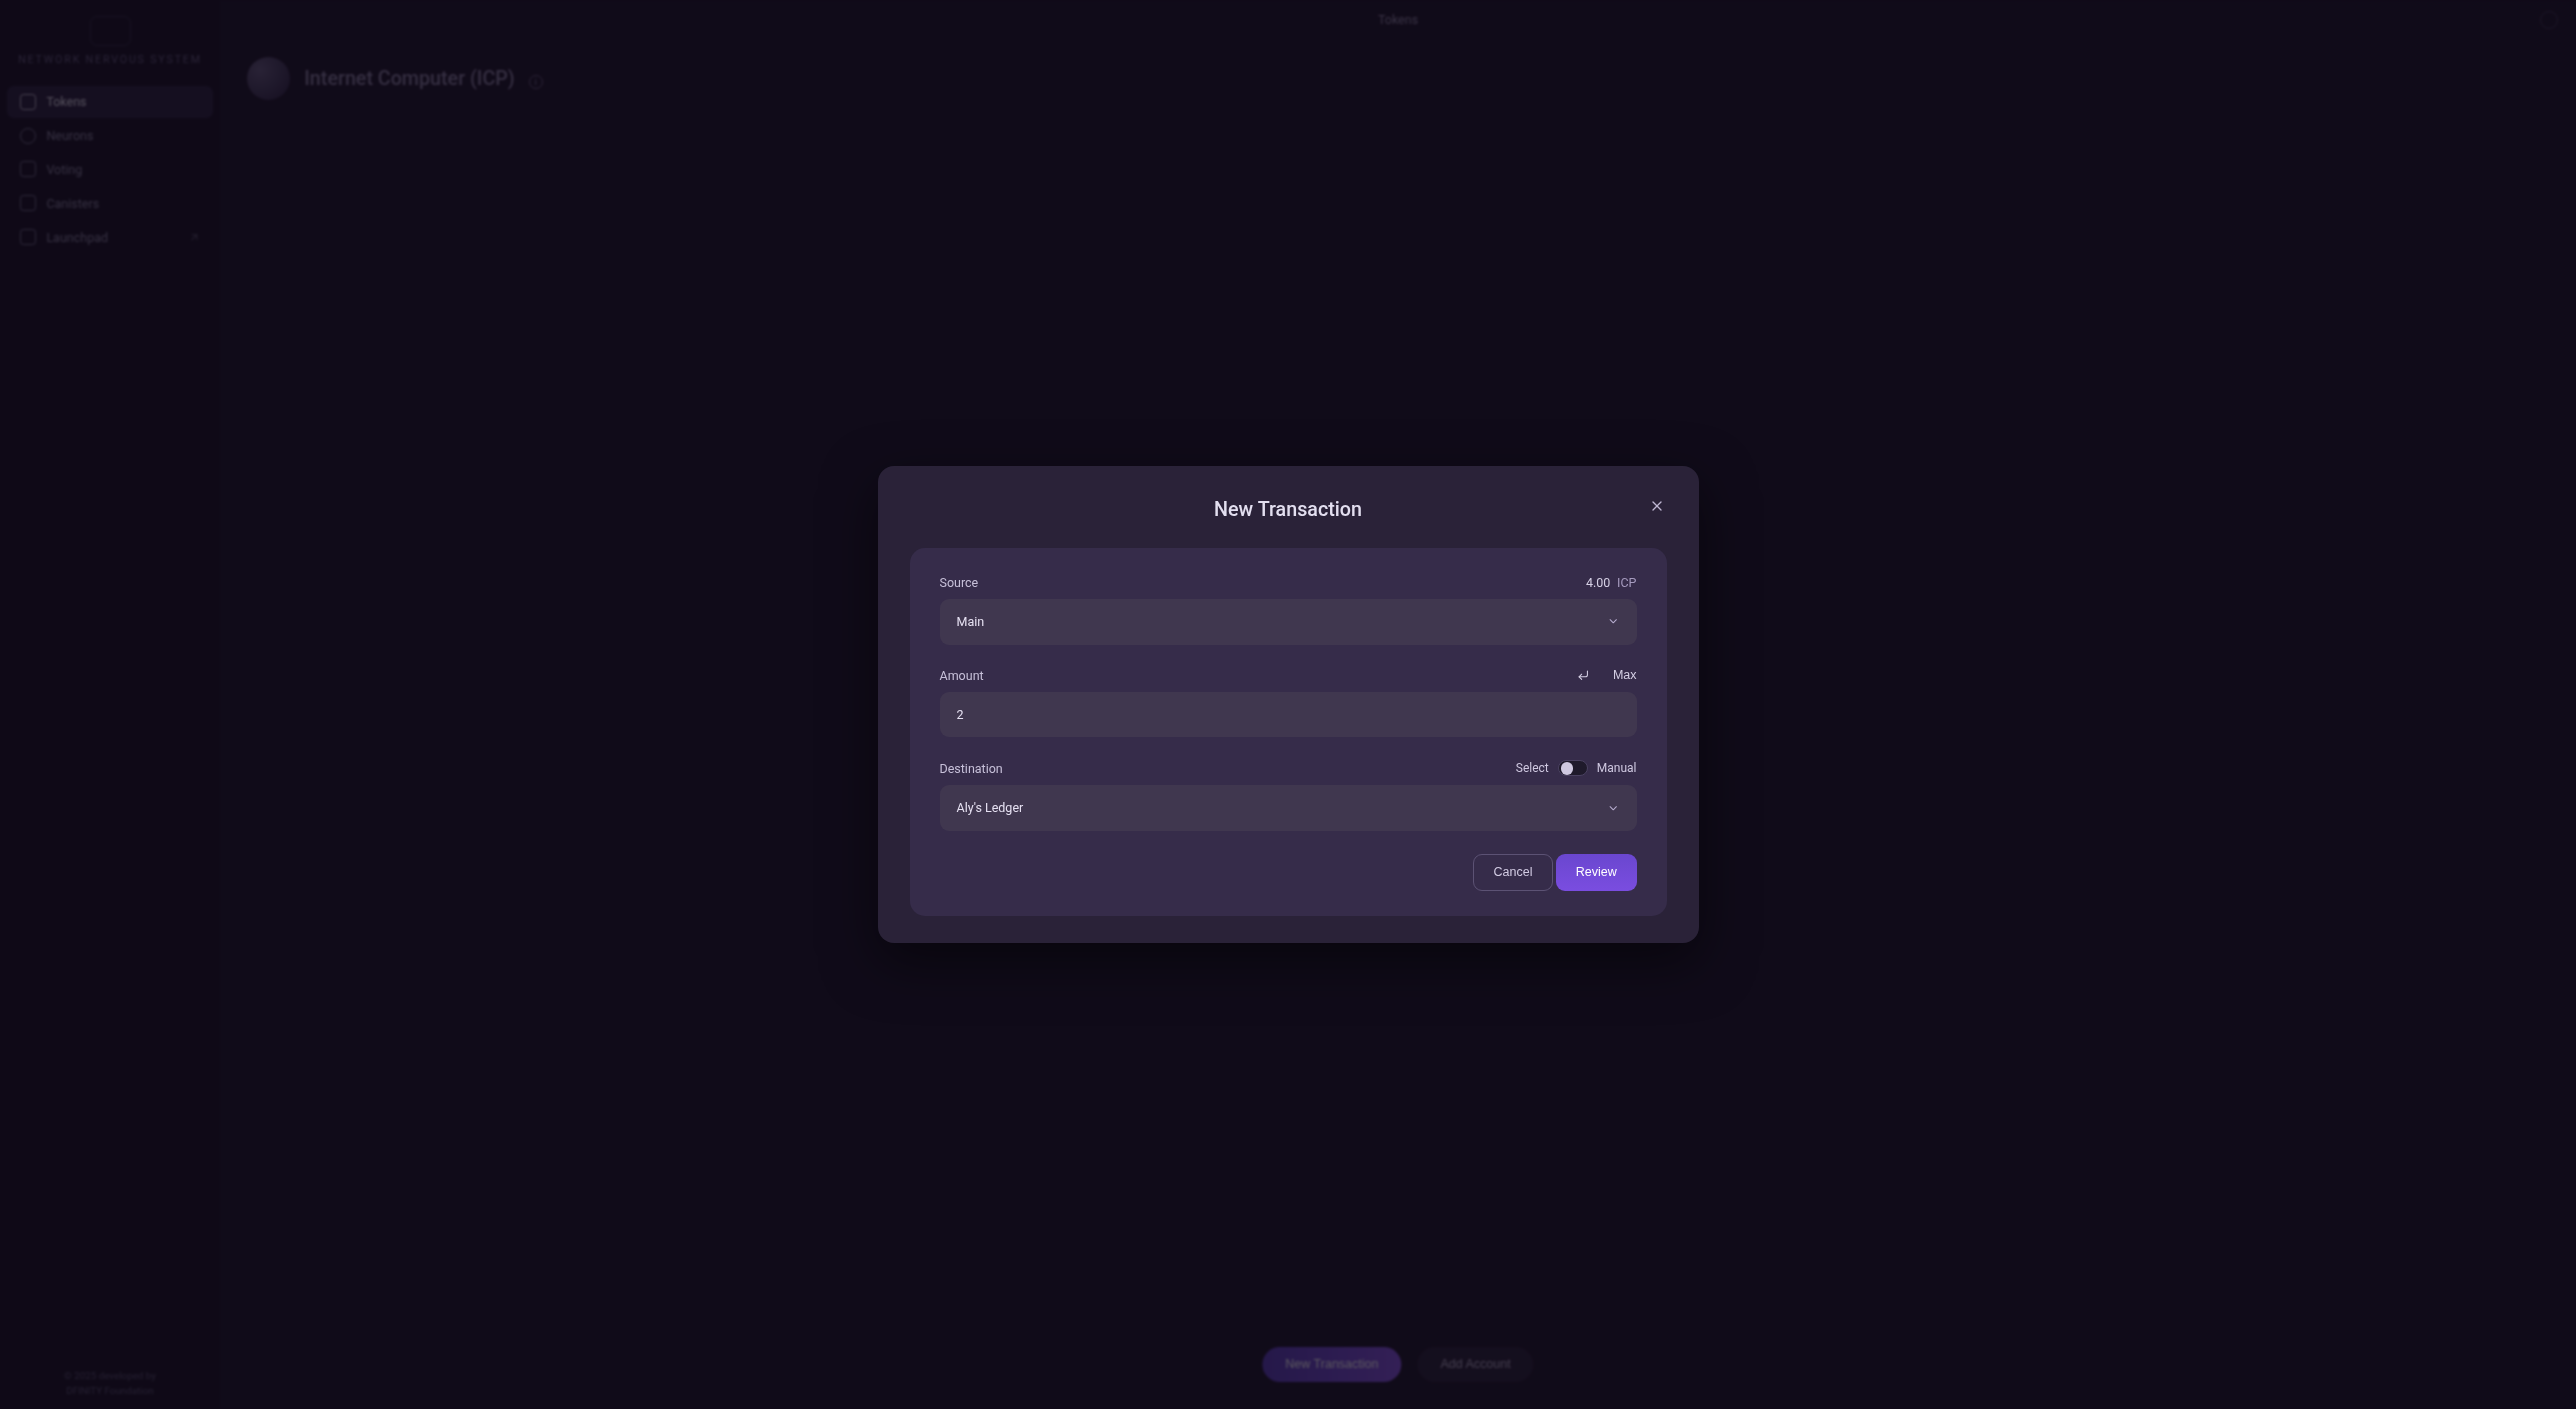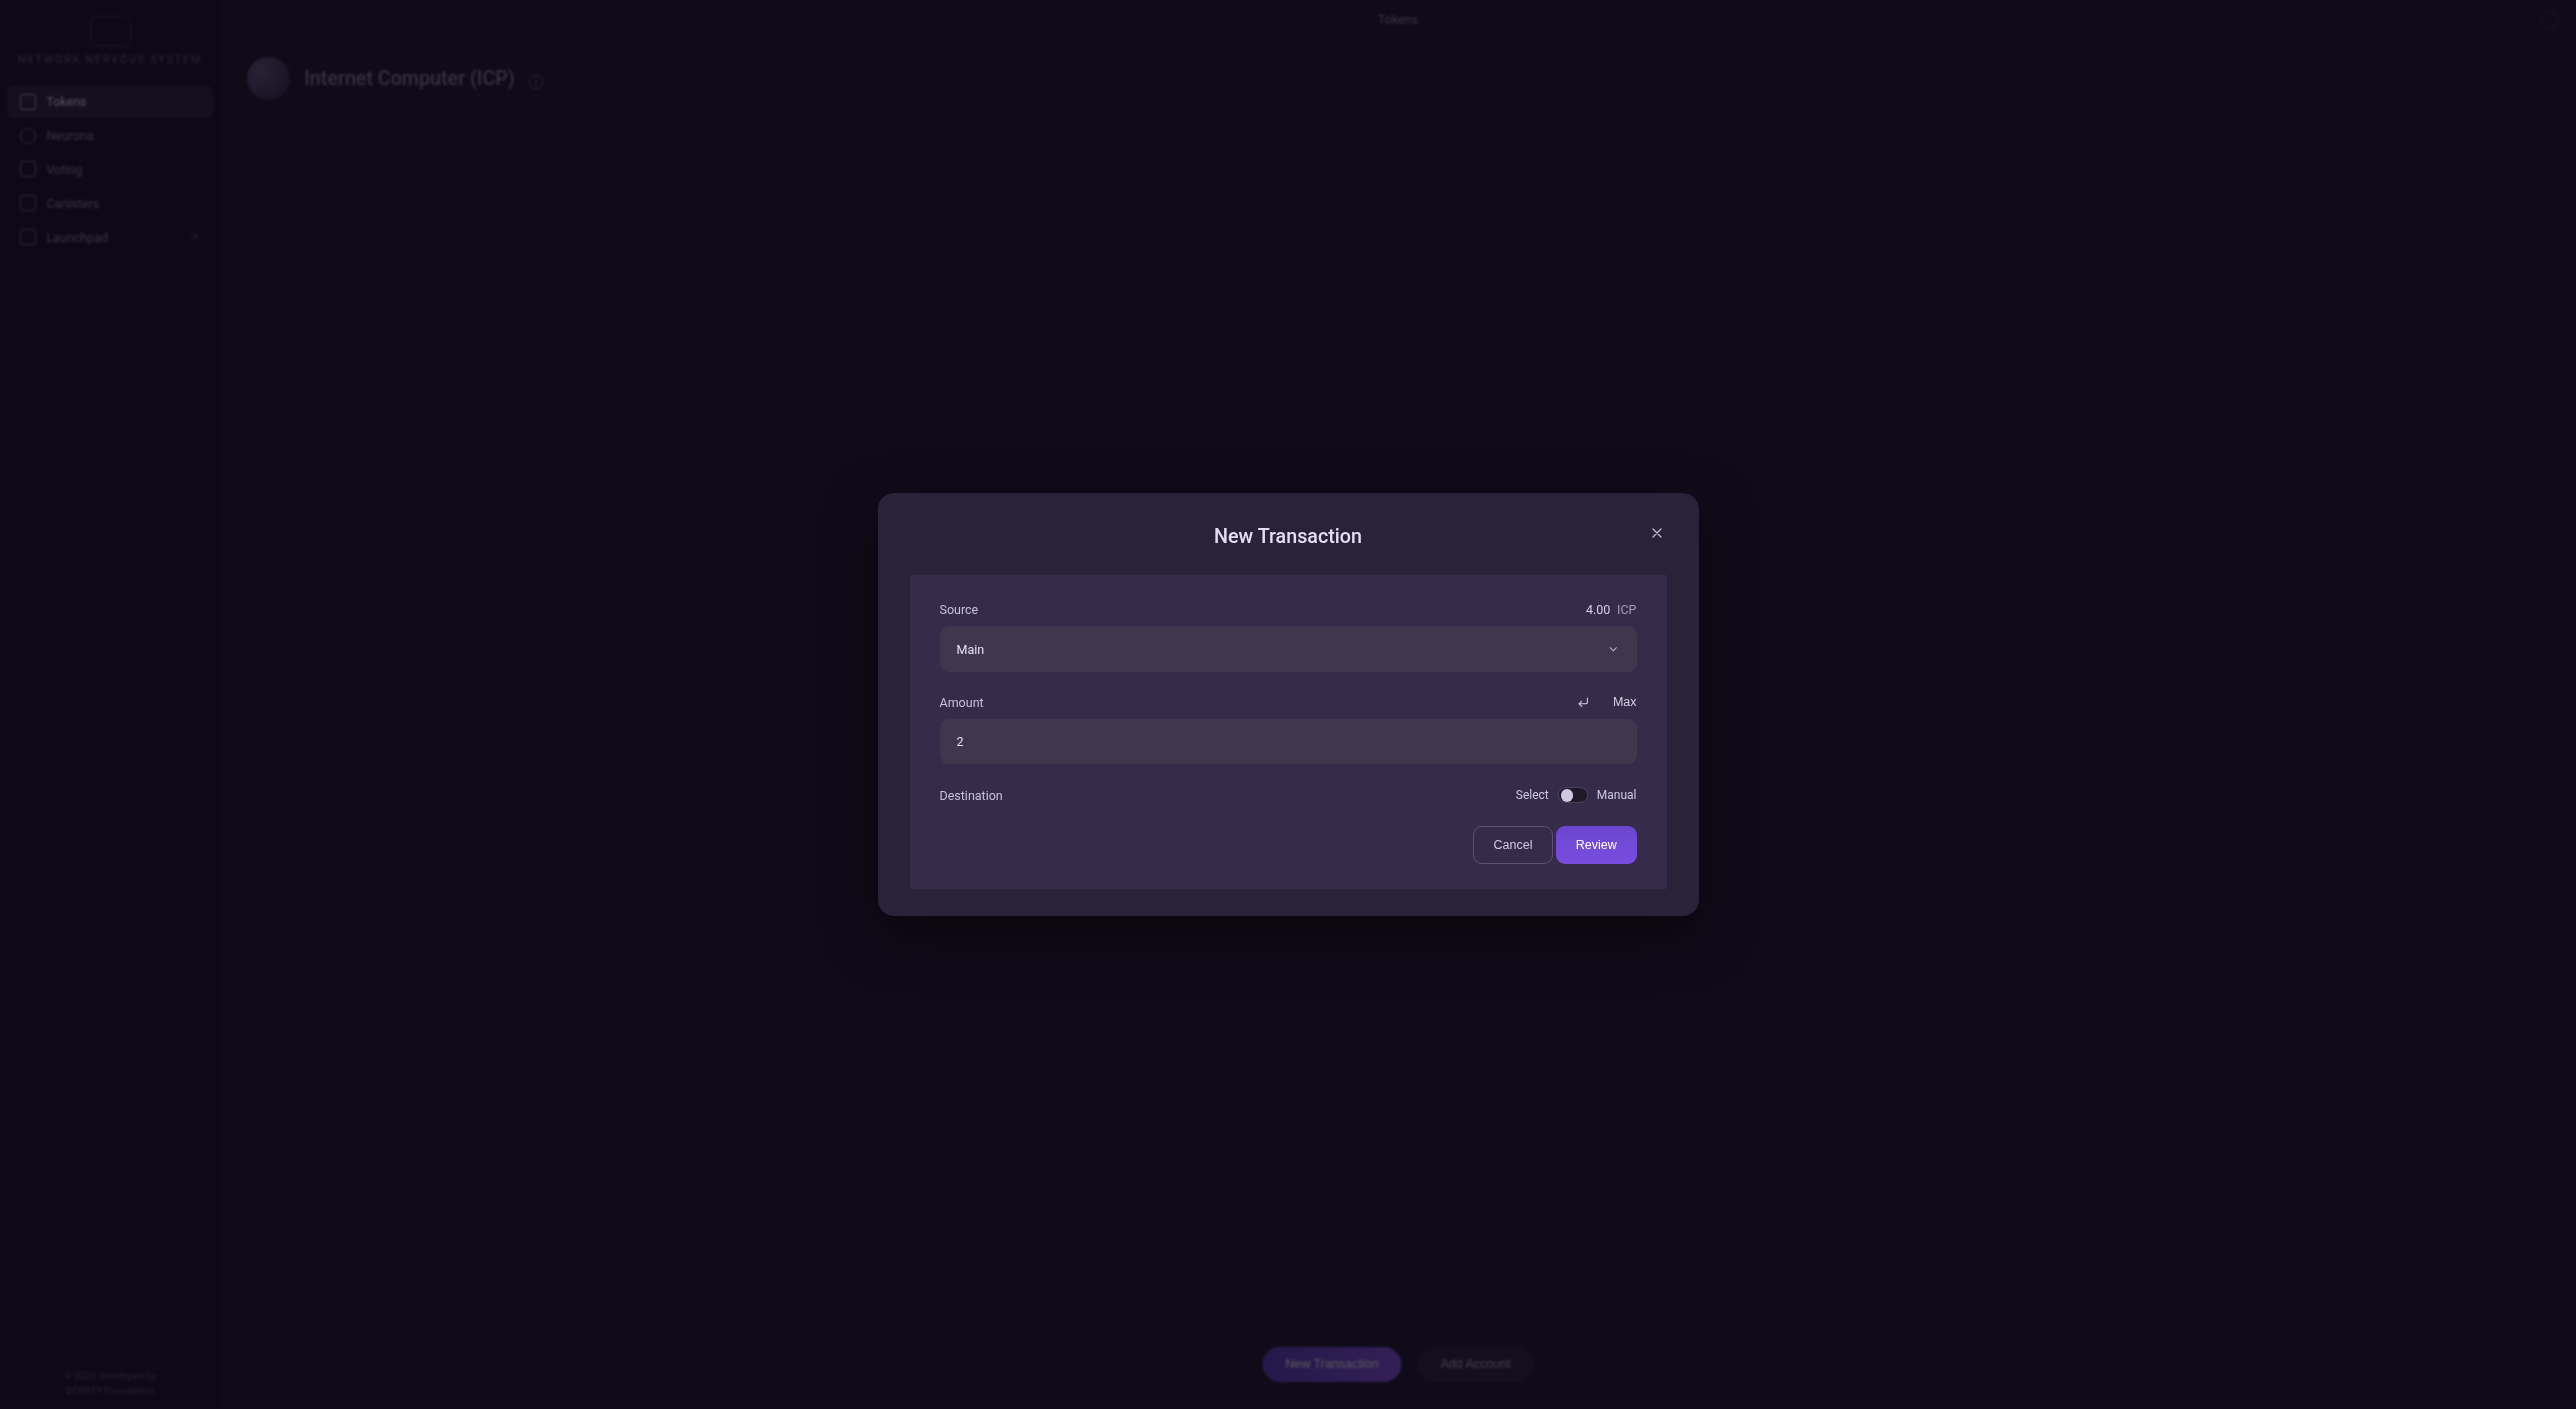--- a/index.html
+++ b/index.html
@@ -80,21 +80,21 @@
   .modal-title { font-size: 19.7px; font-weight: 500; color: #e3dff0; }
   .close-btn {
     position: absolute; right: -3.6px; top: -5.4px;
     width: 27px; height: 27px; border: none; background: transparent;
     color: #bfb7d3; cursor: pointer; display:flex; align-items:center; justify-content:center;
   }
   .close-btn svg { width: 16px; height: 16px; }
 
   .panel {
     background: #362c4a;
-    border-radius: 2px;
+    border-radius: 15px;
     padding: 27px 30px 25px 30px;
   }
   .form-group { margin-bottom: 23px; }
   .row { display: flex; justify-content: space-between; align-items: center; margin-bottom: 9px; }
   .label { color: #c7c0d9; font-size: 12.5px; }
   .balance { color: #d6d0e5; font-size: 12.5px; }
   .balance .unit { color: #a69bbf; margin-left: 3.6px; }
 
   .select,
   .text-input {
@@ -263,20 +263,28 @@
         <div class="row">
           <span class="label">Destination</span>
           <div class="toggle-wrap">
             <span class="toggle-text">Select</span>
             <div class="toggle">
               <div class="toggle-knob"></div>
             </div>
             <span class="toggle-text">Manual</span>
           </div>
         </div>
+        <div class="select">
+          <span>Aly's Ledger</span>
+          <span class="chev">
+            <svg viewBox="0 0 24 24" fill="none" stroke="currentColor" stroke-width="2" stroke-linecap="round" stroke-linejoin="round">
+                <polyline points="6 9 12 15 18 9"></polyline>
+              </svg>
+          </span>
+        </div>
       </div>
 
       <div class="modal-actions">
         <button class="btn btn-cancel">Cancel</button>
         <button class="btn btn-review">Review</button>
       </div>
     </div>
   </div>
 </div>
 

